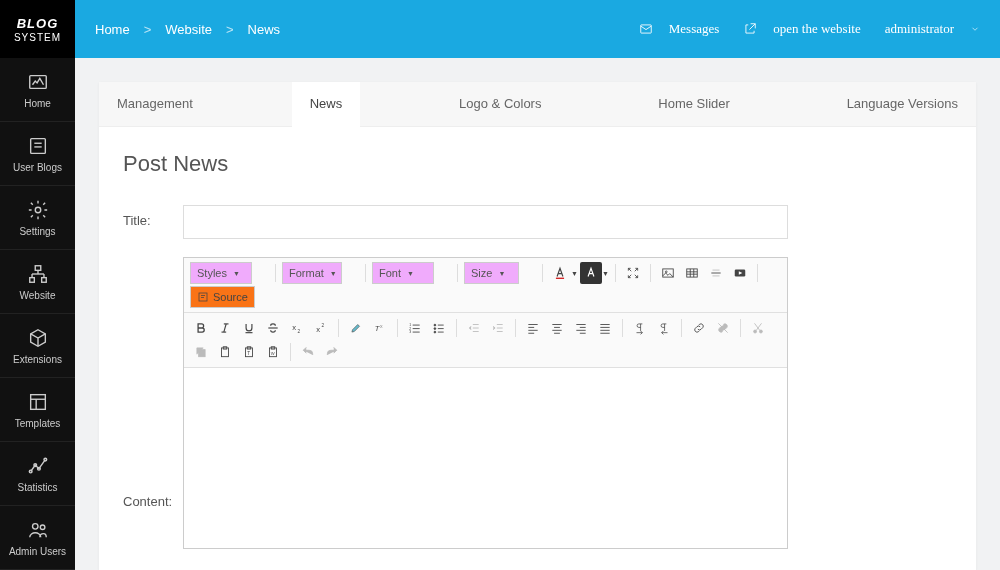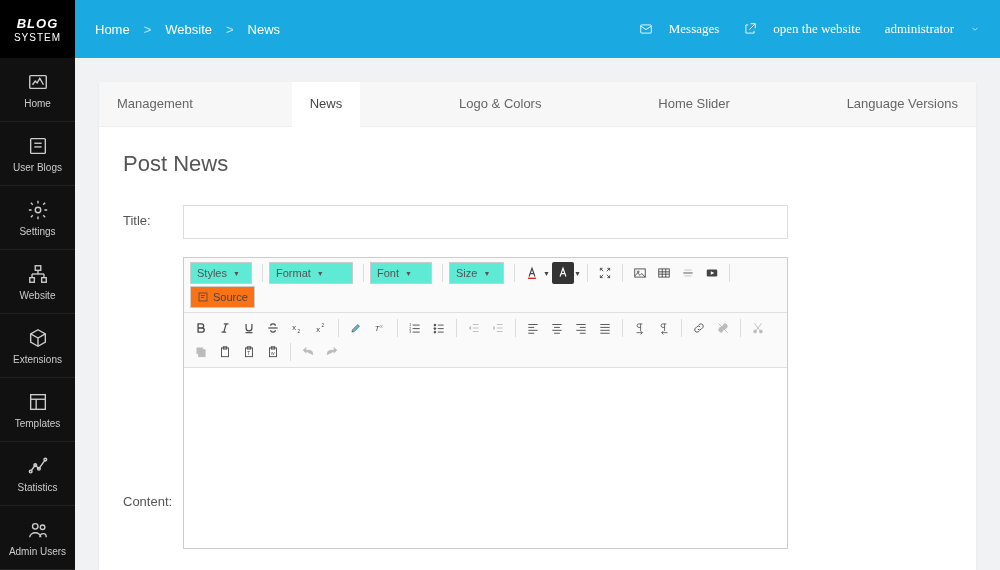--- a/index.html
+++ b/index.html
@@ -41,21 +41,21 @@
 .page-body { padding: 24px 24px 0 24px; }
 .page-title { font-size: 22px; color: #555; font-weight: 300; margin-bottom: 28px; }
 
 .form-row { display: flex; align-items: flex-start; margin-bottom: 18px; }
 .form-label { width: 60px; font-size: 13px; color: #555; padding-top: 8px; }
 .title-input { flex: 1; max-width: 605px; height: 34px; border: 1px solid #ddd; padding: 0 8px; font-size: 13px; }
 
 
 .editor { flex: 1; max-width: 605px; border: 1px solid #ccc; }
 .toolbar-row { display: flex; align-items: center; padding: 4px 6px; border-bottom: 1px solid #e0e0e0; background: #fafafa; flex-wrap: wrap; gap: 2px; }
-.combo { display: flex; align-items: center; border: 1px solid #ccc; background: #5eead4; height: 22px; font-size: 11px; color: #555; padding: 0 4px 0 6px; margin-right: 4px; cursor: pointer; }
+.combo { display: flex; align-items: center; border: 1px solid #ccc; background: #f0abfc; height: 22px; font-size: 11px; color: #555; padding: 0 4px 0 6px; margin-right: 17px; cursor: pointer; }
 .combo .caret { margin-left: 6px; font-size: 7px; color: #555; }
 .tb-sep { width: 1px; height: 18px; background: #ddd; margin: 0 4px; }
 .tb-btn { width: 22px; height: 22px; display: flex; align-items: center; justify-content: center; cursor: pointer; border-radius: 2px; }
 .tb-btn svg { width: 14px; height: 14px; stroke: #444; fill: #444; stroke-width: 0; }
 .tb-btn.stroke svg { fill: none; stroke-width: 1.5; }
 .tb-btn.dark { background: #333; }
 .tb-btn.dark svg { fill: #fff; stroke: #fff; }
 .tb-btn.muted svg { fill: #bbb; stroke: #bbb; }
 .tb-src { display: flex; align-items: center; gap: 4px; border: 1px solid #ccc; padding: 0 6px; height: 22px; font-size: 11px; color: #444; cursor: pointer; background: #f97316; }
 .tb-src svg { width: 12px; height: 12px; stroke: #444; fill: none; stroke-width: 1.5; }
@@ -196,21 +196,21 @@
         <div class="form-row" style="align-items:center;">
           <div class="form-label" style="align-self:flex-end; padding-bottom:40px;">Content:</div>
           <div class="editor">
 
             <div class="toolbar-row">
               <div class="combo" style="width:62px">
                   <span>Styles</span>
                   <span class="caret">▼</span>
                 </div>
               <div class="tb-sep"></div>
-              <div class="combo" style="width:84px">
+              <div class="combo" style="width:60px">
                   <span>Format</span>
                   <span class="caret">▼</span>
                 </div>
               <div class="tb-sep"></div>
               <div class="combo" style="width:62px">
                   <span>Font</span>
                   <span class="caret">▼</span>
                 </div>
               <div class="tb-sep"></div>
               <div class="combo" style="width:55px">

